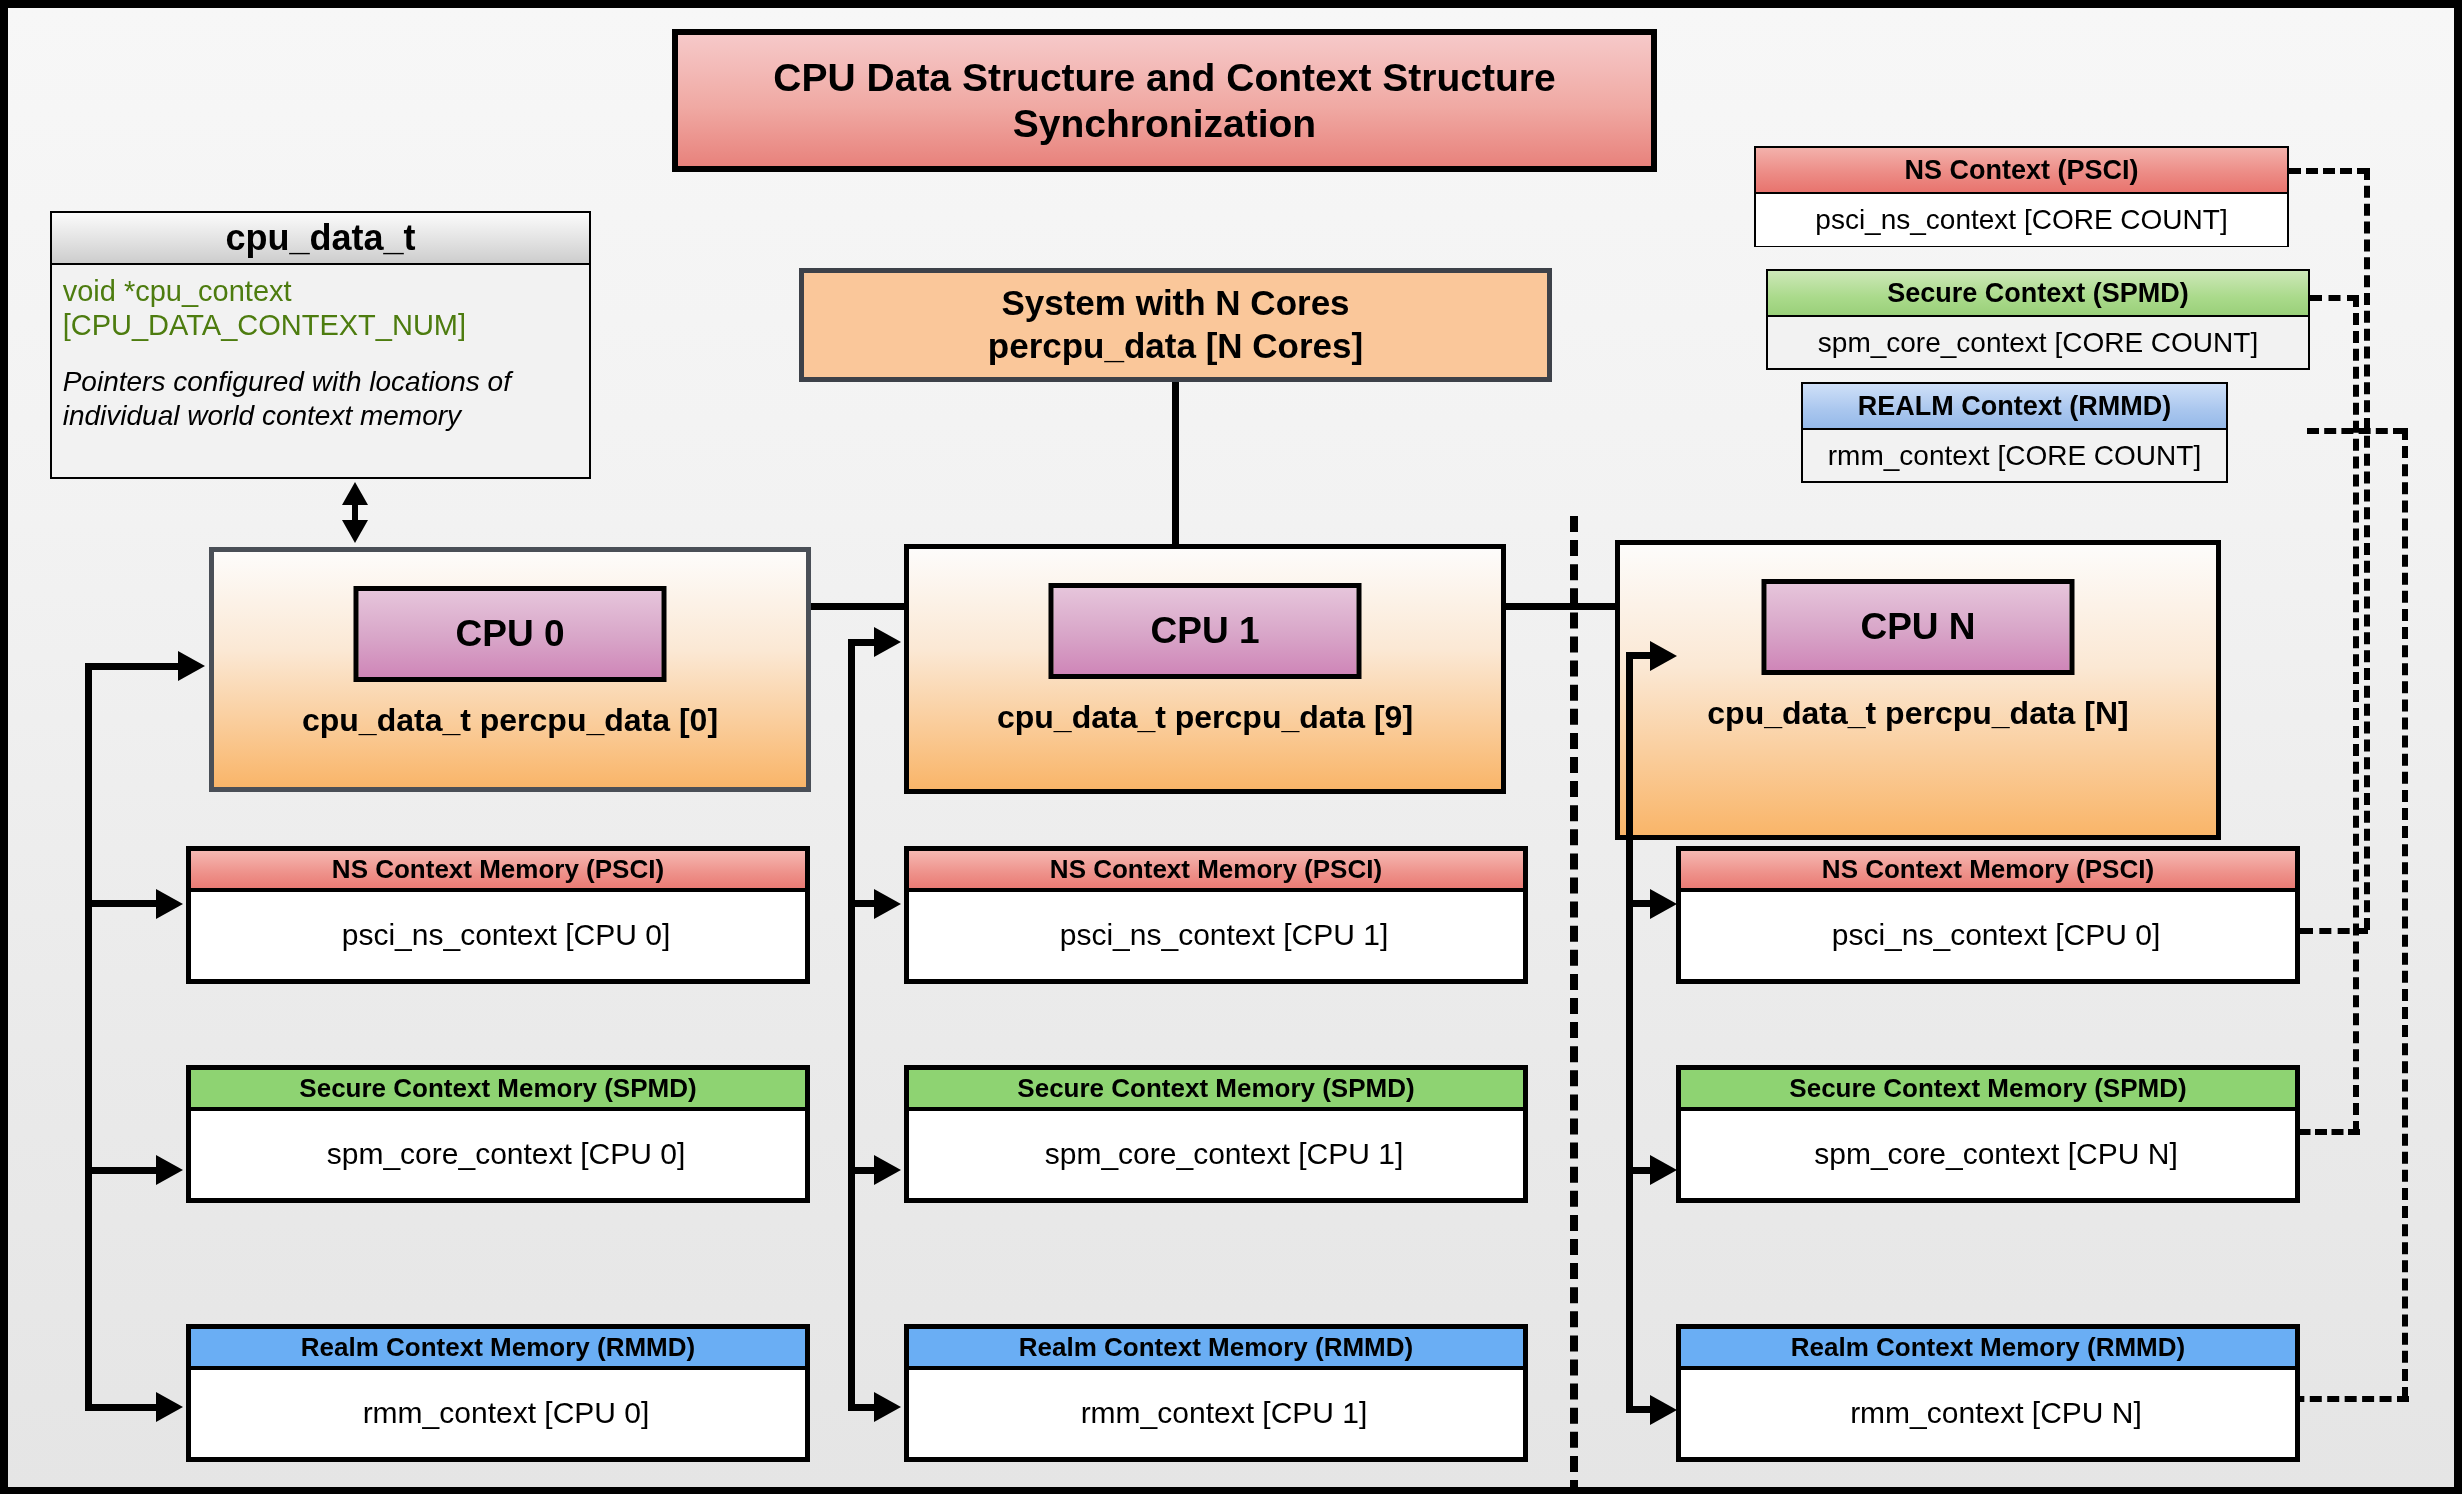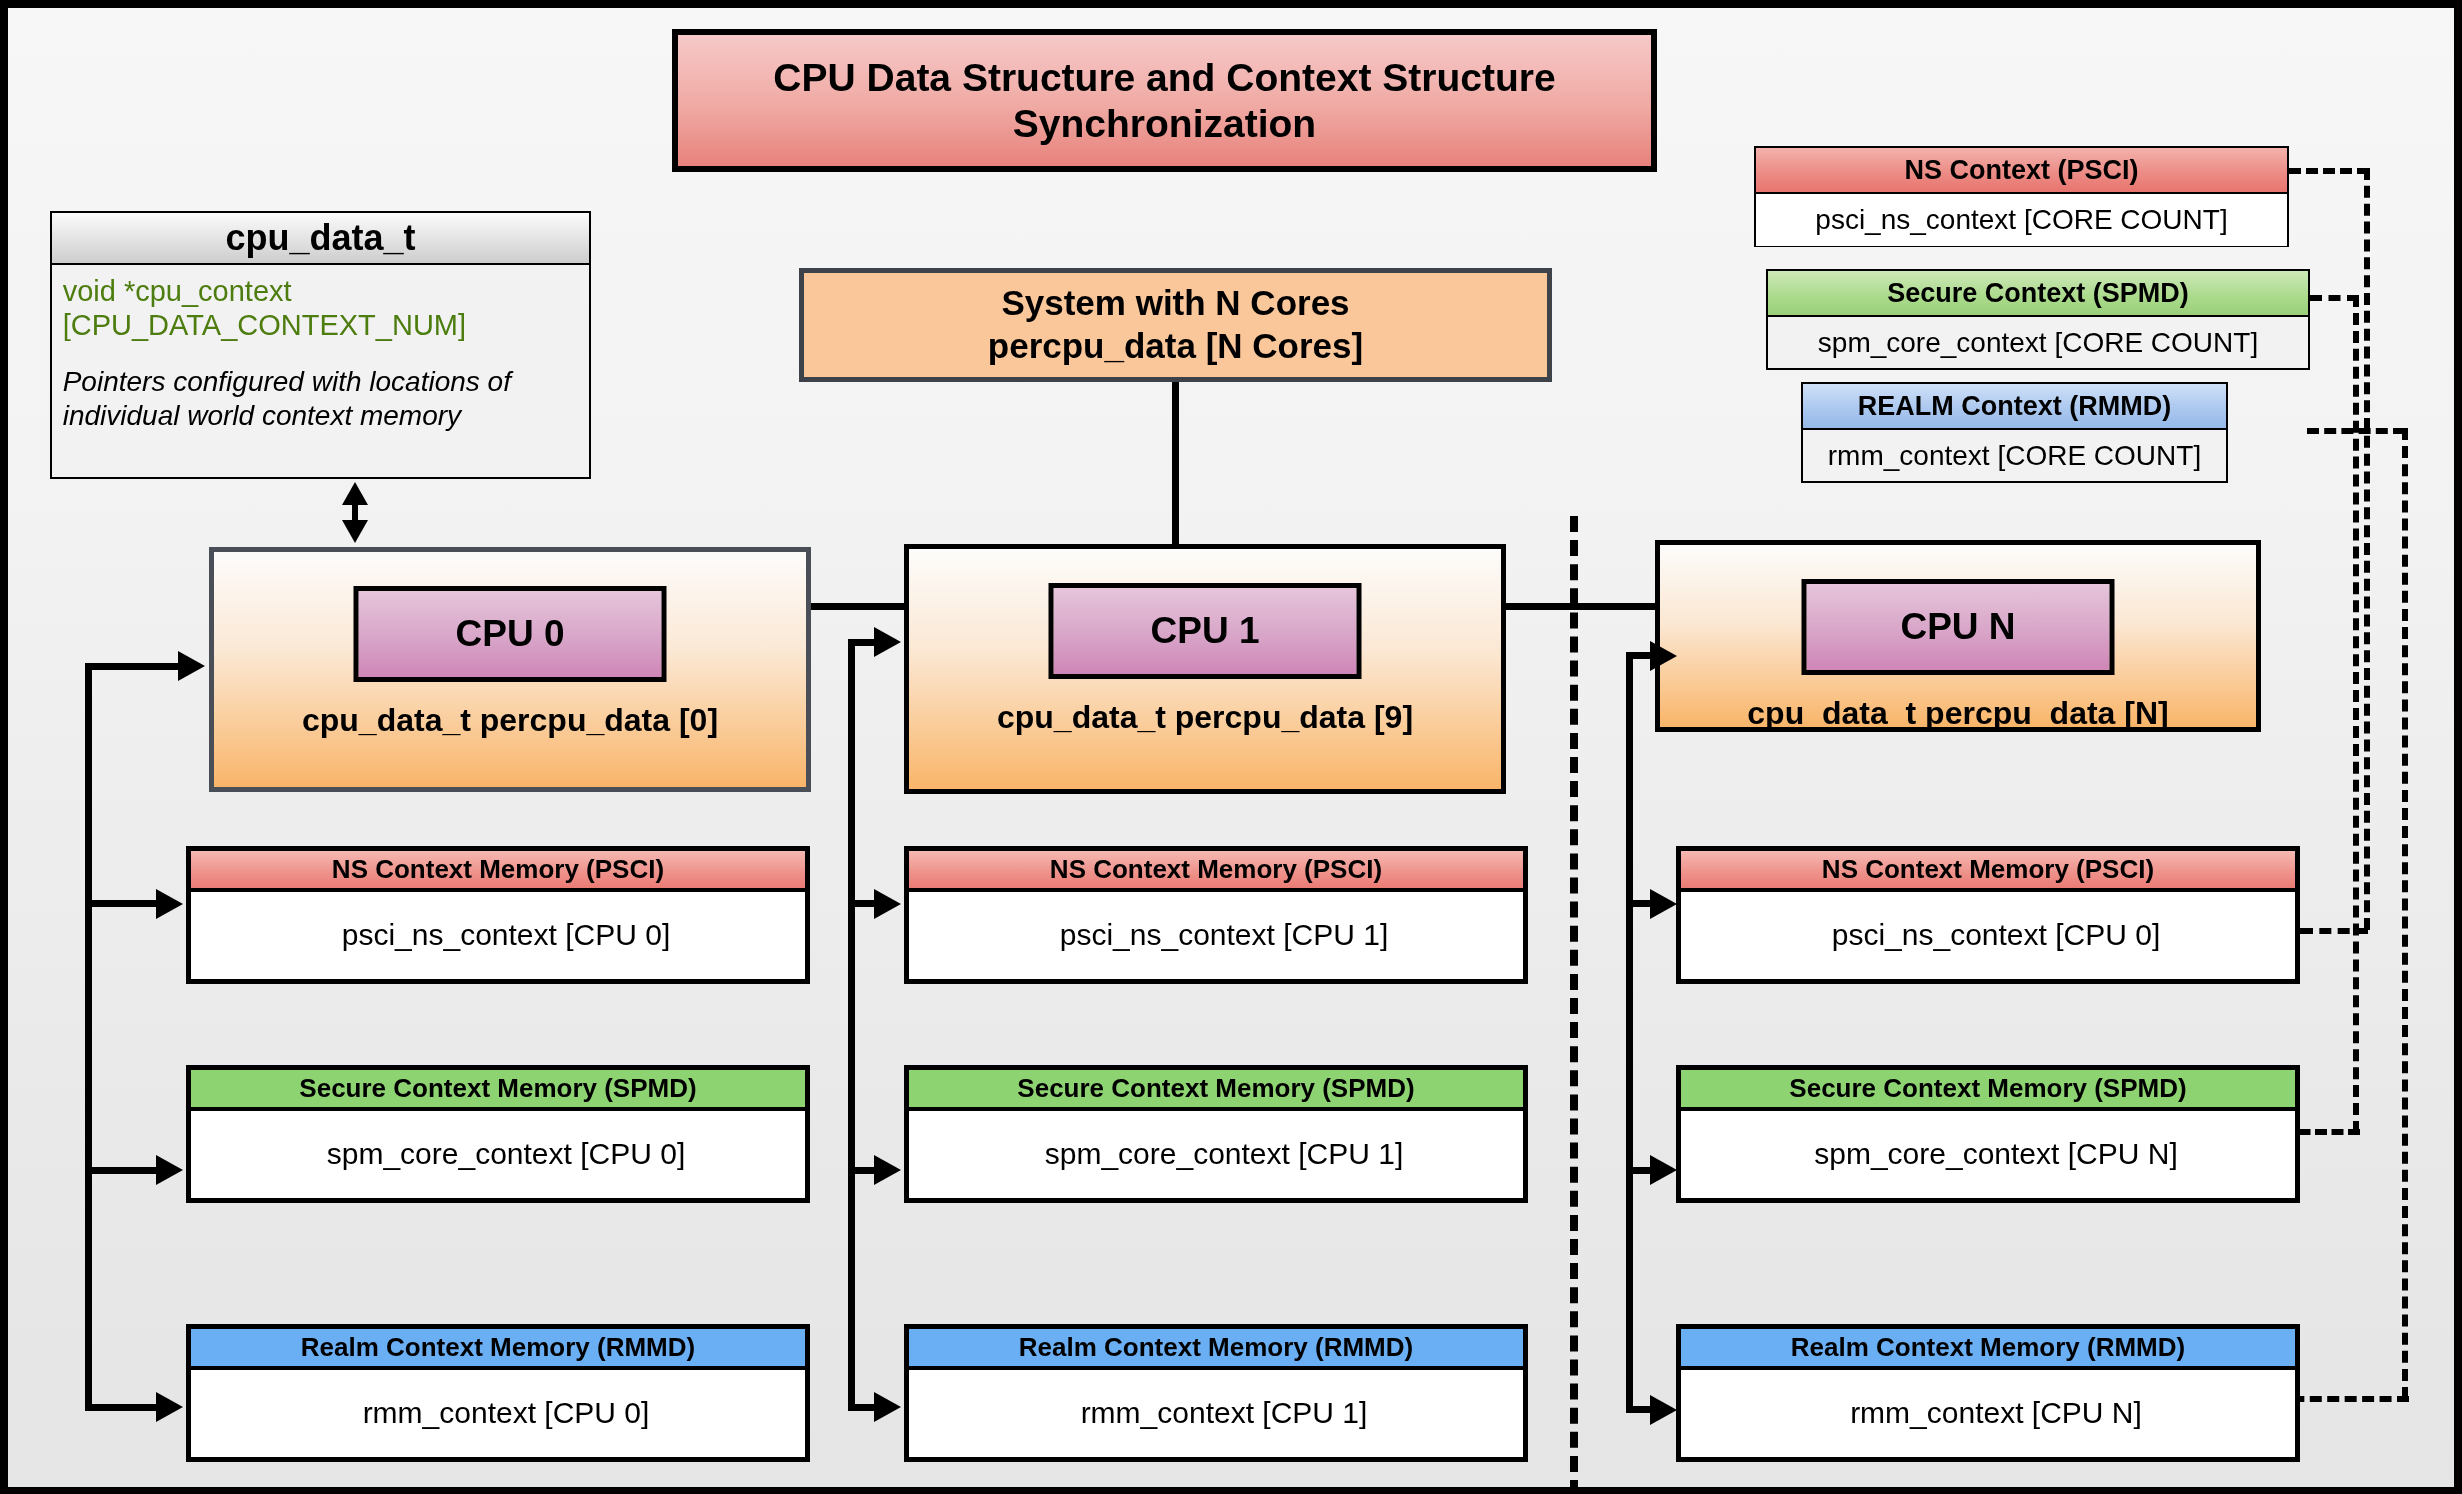--- a/index.html
+++ b/index.html
@@ -233,21 +233,21 @@
   <div class="ln v-ln" style="left:840px;top:631px;height:768px;"></div>
   <div class="ln h-ln" style="left:840px;top:631px;width:37px;"></div>
   <div class="arrow-r" style="left:866px;top:619px;"></div>
   <div class="ln h-ln" style="left:840px;top:892px;width:37px;"></div>
   <div class="arrow-r" style="left:866px;top:881px;"></div>
   <div class="ln h-ln" style="left:840px;top:1159px;width:37px;"></div>
   <div class="arrow-r" style="left:866px;top:1147px;"></div>
   <div class="ln h-ln" style="left:840px;top:1396px;width:37px;"></div>
   <div class="arrow-r" style="left:866px;top:1384px;"></div>
 
-  <div class="abs cpu-panel" style="left:1647px;top:532px;width:606px;height:192px;padding-left:12px;">
+  <div class="abs cpu-panel" style="left:1607px;top:532px;width:606px;height:300px;padding-left:12px;">
     <div class="cpu-chip">CPU N</div>
     <div class="cpu-label">cpu_data_t percpu_data [N]</div>
   </div>
 
   <div class="abs mem m-red" style="left:1668px;top:838px;width:624px;height:138px;">
     <div class="mem-hdr">NS Context Memory (PSCI)</div>
     <div class="mem-body">psci_ns_context [CPU 0]</div>
   </div>
 
   <div class="abs mem m-green" style="left:1668px;top:1057px;width:624px;height:138px;">

